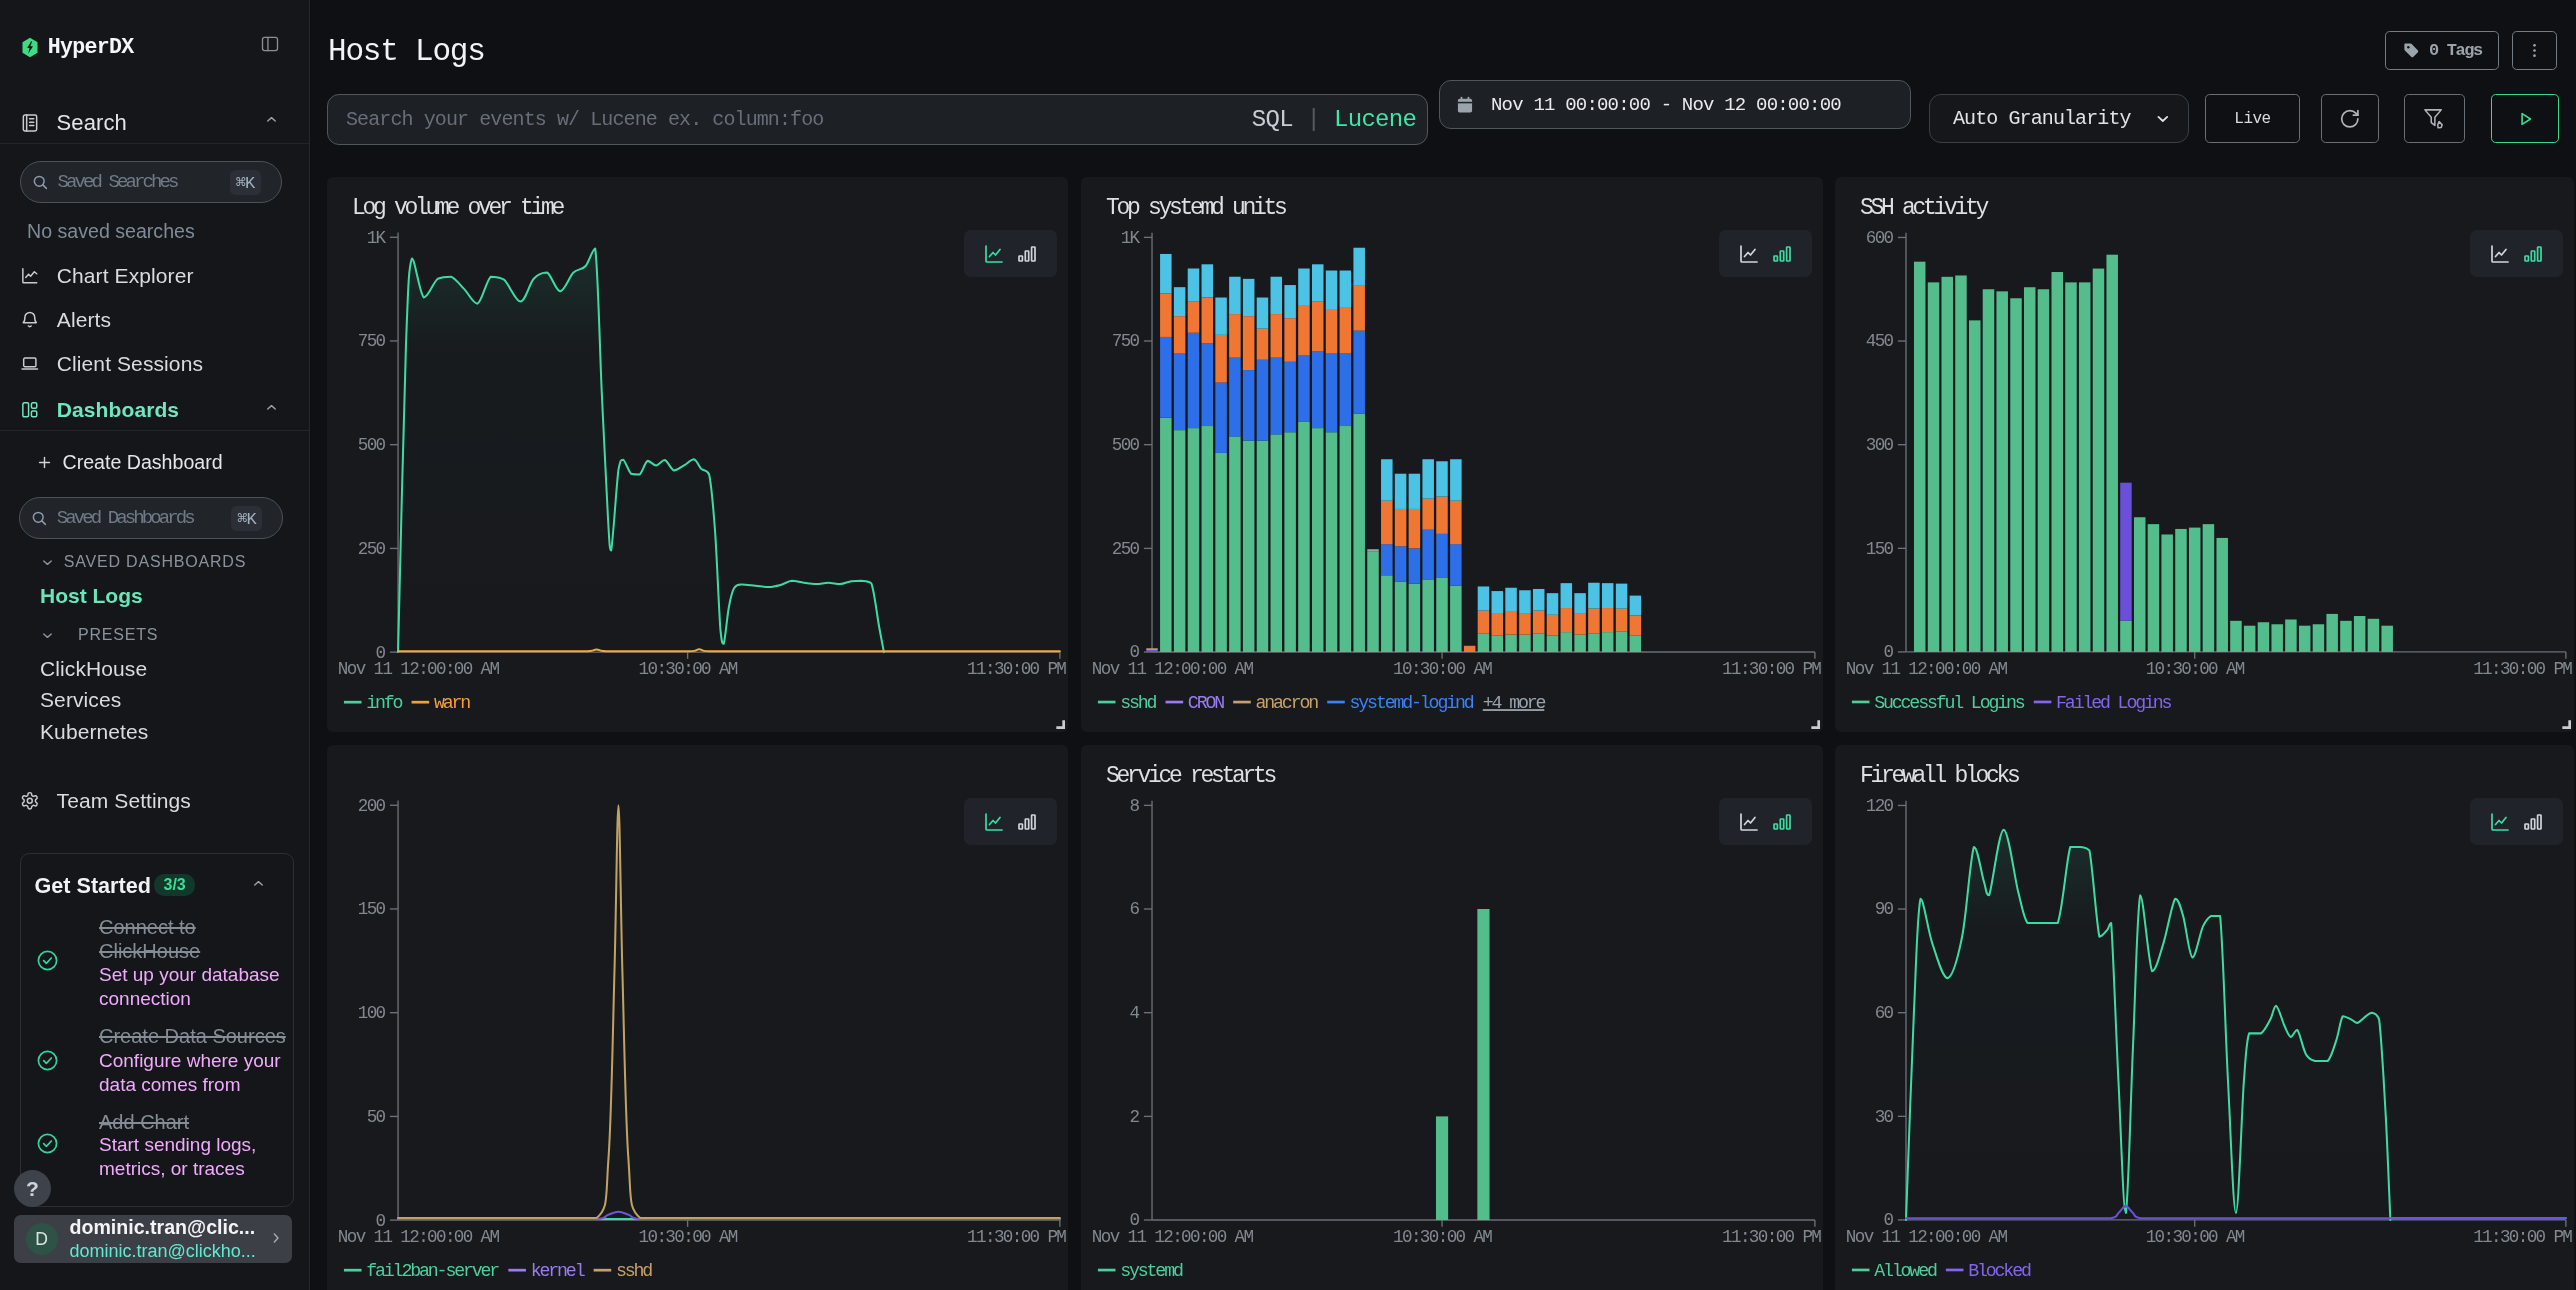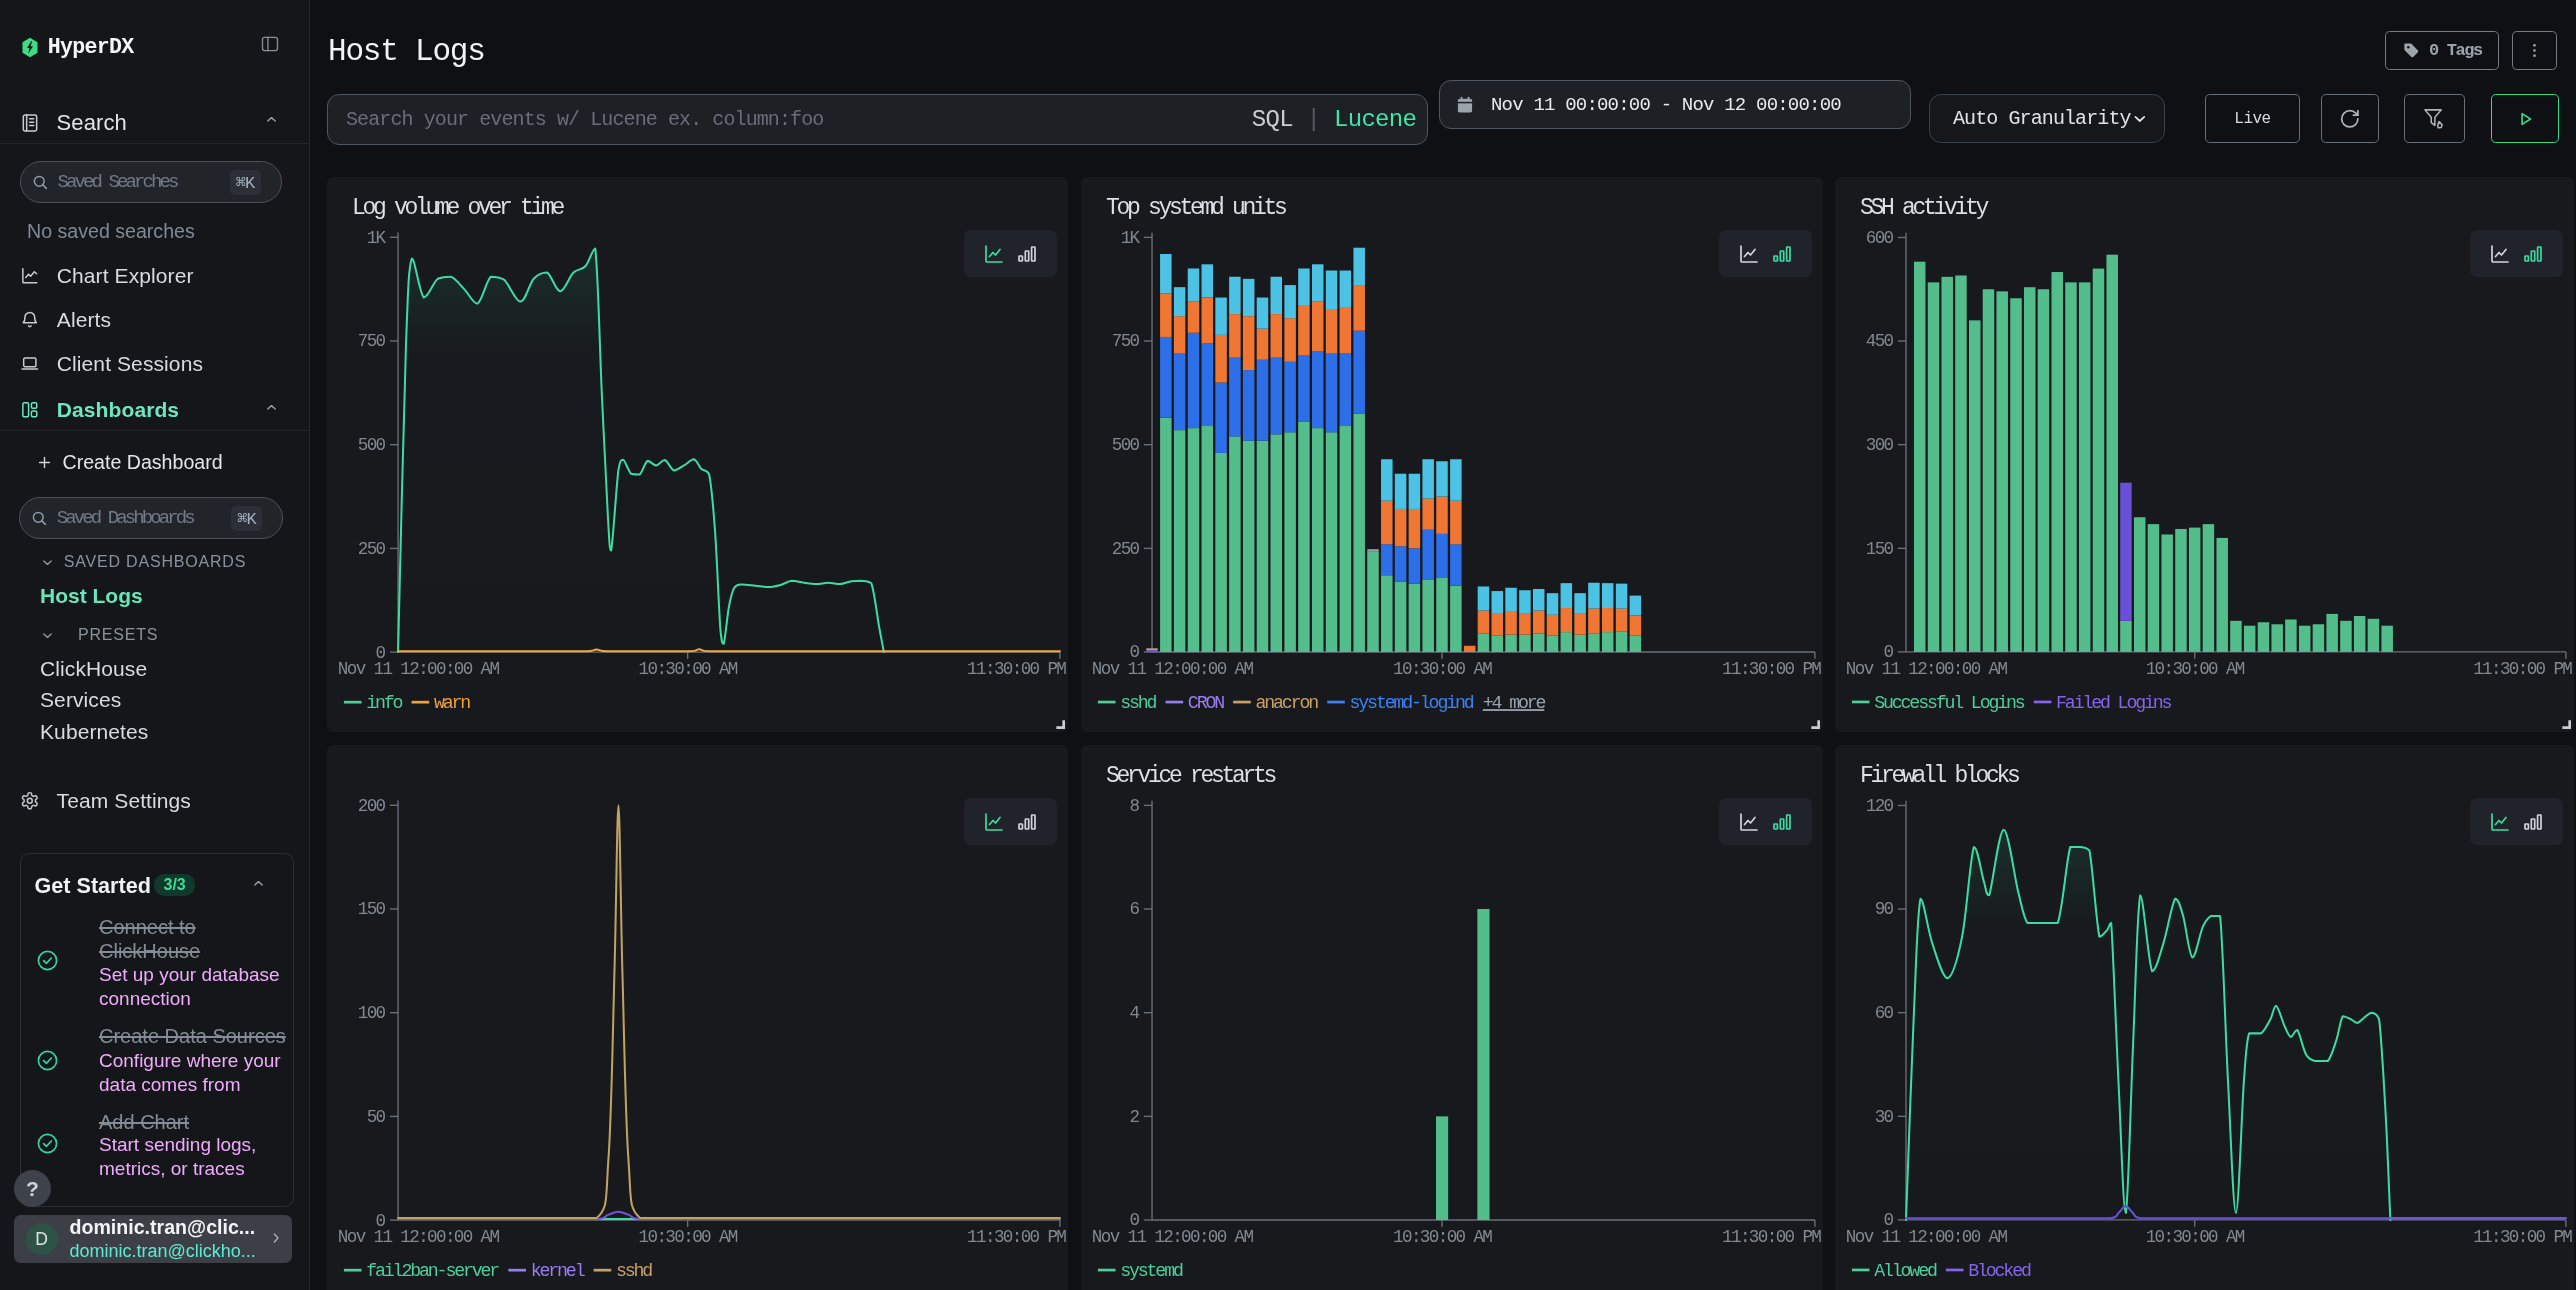--- a/index.html
+++ b/index.html
@@ -227,21 +227,21 @@
 <div class="inp" style="left:1439px;top:80px;width:472px;height:49px">
   <div style="margin-left:15px;height:20px"><svg width="20" height="20" viewBox="0 0 24 24" fill="none" stroke="#9ba3ab" stroke-width="1.8" stroke-linecap="round" stroke-linejoin="round" style="color:#9ba3ab;">
         <rect x="3.5" y="4.5" width="17" height="16.5" rx="2" fill="currentColor" stroke="none"></rect>
         <rect x="6.7" y="2" width="2.2" height="4" rx="1" fill="currentColor" stroke="none"></rect>
         <rect x="15.1" y="2" width="2.2" height="4" rx="1" fill="currentColor" stroke="none"></rect>
         <rect x="3.5" y="8.2" width="17" height="1.8" fill="#1d2025" stroke="none"></rect>
       </svg></div>
   <span style="font-size:19px;letter-spacing:-0.8px;color:#e8eaed;margin-left:16px">Nov 11 00:00:00 - Nov 12 00:00:00</span>
   </div>
 
-<div class="inp" style="left:1929px;top:94px;width:236px;height:49px;background:#15171b;border-color:#3a4047">
+<div class="inp" style="left:1929px;top:94px;width:260px;height:49px;background:#15171b;border-color:#3a4047">
   <span style="font-size:20px;letter-spacing:-0.9px;color:#dfe3e7;margin-left:23px">Auto Granularity</span>
   <div style="margin-left:auto;margin-right:16px;height:17.6px"><svg width="17.6" height="17.6" viewBox="0 0 24 24" fill="none" stroke="#dfe3e7" stroke-width="2.4" stroke-linecap="round" stroke-linejoin="round" style="color:#dfe3e7;">
         <path d="M6 9.5l6 5.5 6-5.5"></path>
       </svg></div>
   </div>
 
 <div class="btn" style="left:2205px;top:94px;width:95px;height:49px;font-size:16px;letter-spacing:-0.5px;color:#d9dde2;border-color:#697077">Live</div>
 <div class="btn" style="left:2321px;top:94px;width:58px;height:49px;border-color:#697077">
     <svg width="21.6" height="21.6" viewBox="0 0 24 24" fill="none" stroke="#aeb4bb" stroke-width="1.9" stroke-linecap="round" stroke-linejoin="round" style="color:#aeb4bb;">
       <path d="M21 12a9 9 0 1 1-9-9c2.52 0 4.93 1 6.74 2.74L21 8"></path>

